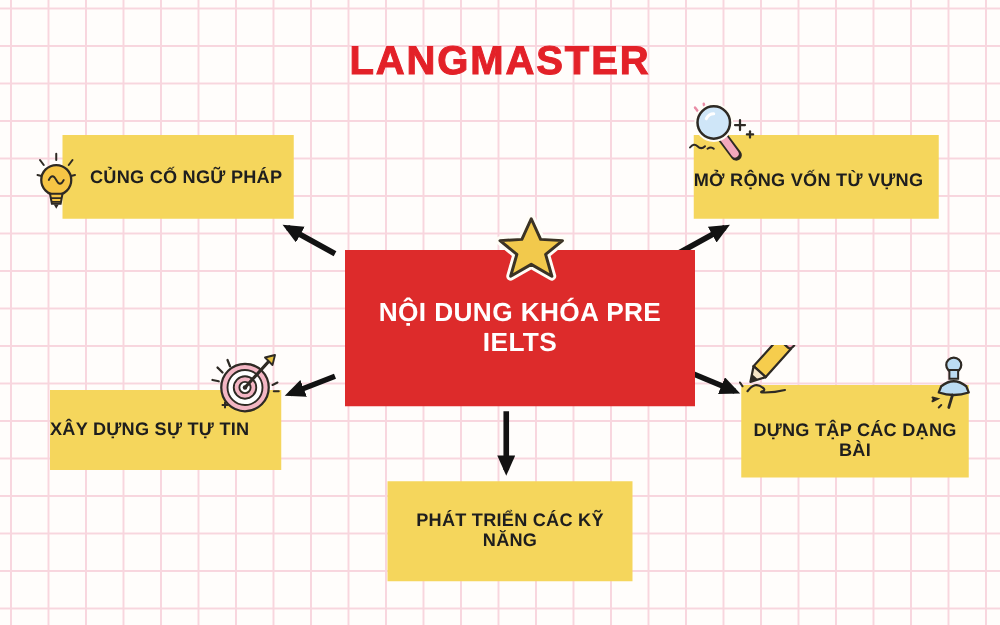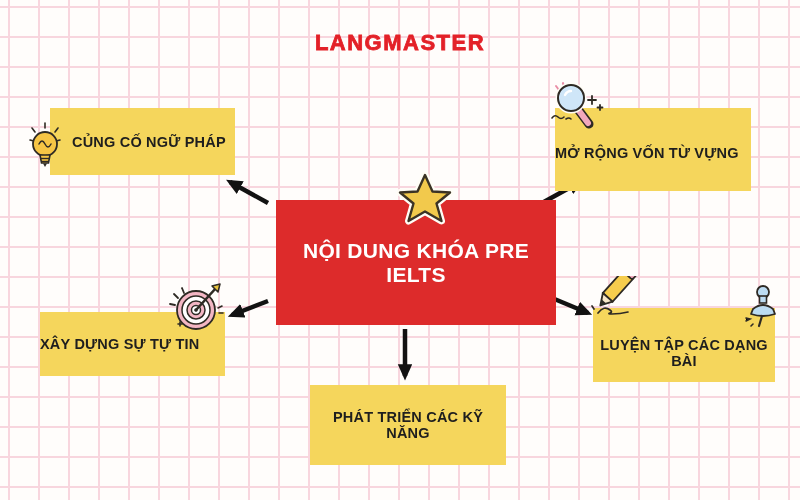--- a/index.html
+++ b/index.html
@@ -11,21 +11,21 @@
     background-image:
       linear-gradient(to right, #f8d6de 1.6px, transparent 1.6px),
       linear-gradient(to bottom, #f8d6de 1.6px, transparent 1.6px);
     background-size:30px 30px;
     background-position:8px 6px;
     font-family:"Liberation Sans", sans-serif;
   }
   .logo{
     position:absolute;left:0;top:30px;width:100%;
     text-align:center;
-    font-size:22px;font-weight:800;letter-spacing:1.5px;
+    font-size:32px;font-weight:800;letter-spacing:1.5px;
     color:#e32128;
     -webkit-text-stroke:0.8px #e32128;
   }
   .node{
     position:absolute;
     display:flex;align-items:center;justify-content:flex-start;
     text-align:center;
     box-sizing:border-box;
   }
   .node.yellow{
@@ -37,21 +37,21 @@
   }
   .node.red{
     background:#dd2b2b;
     color:#ffffff;
     font-weight:700;
     font-size:21px;
     letter-spacing:0.3px;
     margin-left:11px;
   }
   .n-grammar   {left:50px;  top:108px; width:185px; height:67px; padding-left:22px;}
-  .n-vocab     {left:555px; top:108px; width:196px; height:83px; padding-top:7px;}
+  .n-vocab     {left:555px; top:108px; width:196px; height:67px; padding-top:7px;}
   .n-center    {left:265px; top:200px; width:280px; height:125px; padding:0 14px;}
   .n-confidence{left:40px;  top:312px; width:185px; height:64px;}
   .n-exercises {left:593px; top:308px; width:182px; height:74px; padding-top:16px;}
   .n-skills    {left:310px; top:385px; width:196px; height:80px;}
   .icon{position:absolute;pointer-events:none;}
   .arrows{position:absolute;left:0;top:0;pointer-events:none;}
 </style>
 </head>
 <body>
 
@@ -78,21 +78,21 @@
 
   <div class="node yellow n-vocab">
     <span>MỞ RỘNG VỐN TỪ VỰNG</span>
   </div>
 
   <div class="node yellow n-confidence">
     <span>XÂY DỰNG SỰ TỰ TIN</span>
   </div>
 
   <div class="node yellow n-exercises">
-    <span>LUYỆN TẬP CÁC DẠNG BÀI</span>
+    <span>DỰNG TẬP CÁC DẠNG BÀI</span>
   </div>
 
   <div class="node yellow n-skills">
     <span>PHÁT TRIỂN CÁC KỸ NĂNG</span>
   </div>
 
   <div class="node red n-center">
     <span>NỘI DUNG KHÓA PRE IELTS</span>
   </div>
 

